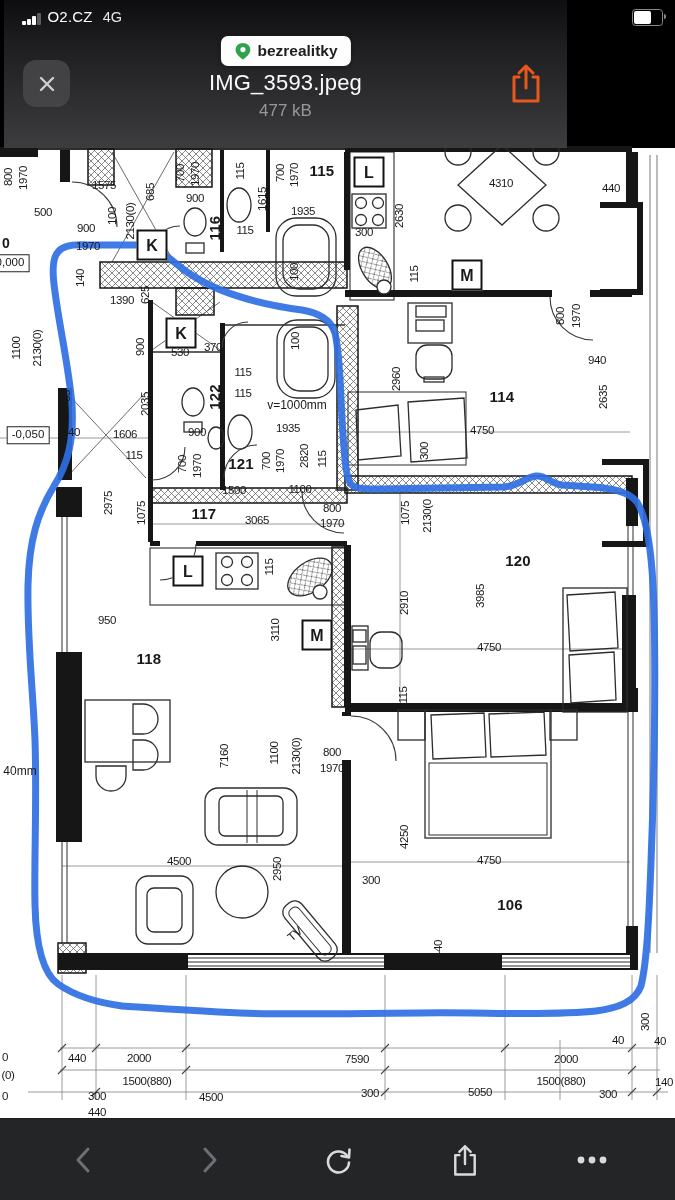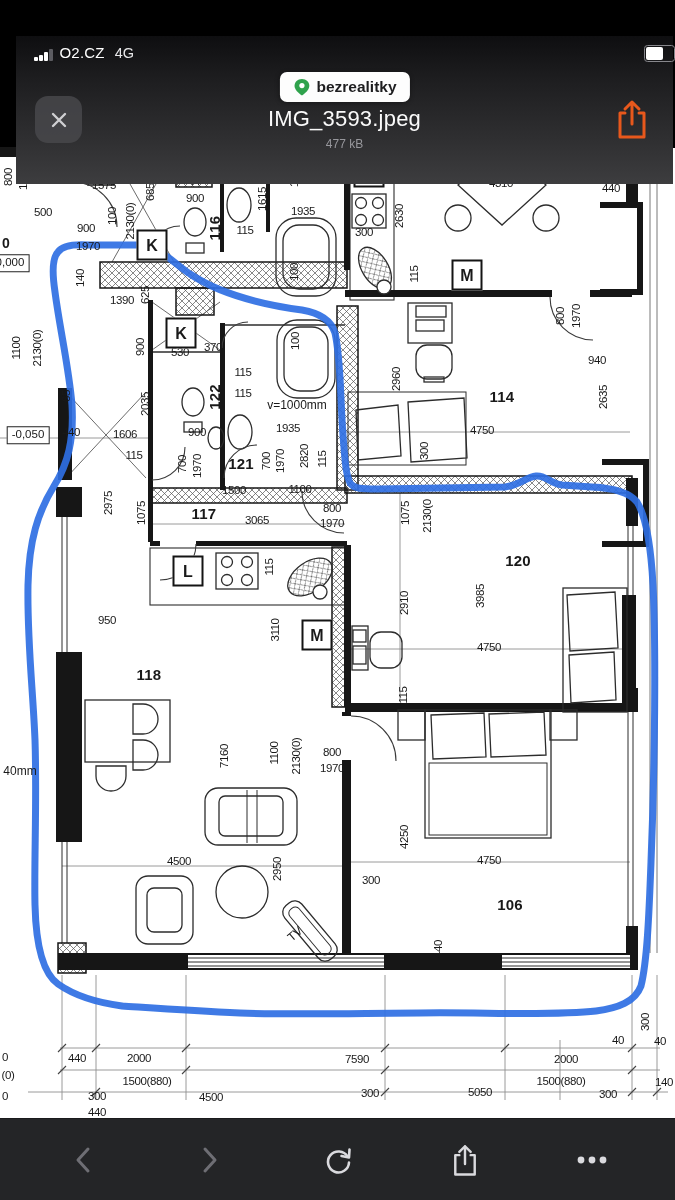--- a/index.html
+++ b/index.html
@@ -1,20 +1,20 @@
 <!DOCTYPE html>
 <html><head>
 <meta charset="utf-8">
 <style>
   html,body{margin:0;padding:0;background:#000;}
   body{width:675px;height:1200px;position:relative;overflow:hidden;
        font-family:"Liberation Sans",sans-serif;-webkit-font-smoothing:antialiased;}
   
-  .header{position:absolute;top:0;left:16px;width:657px;height:148px;
-          background:linear-gradient(180deg,#0e0e10 0%,#1d1d1f 28%,#303032 72%,#3d3d3f 100%);z-index:30;margin-top:36px;}
+  .header{position:absolute;top:0;left:4px;width:563px;height:148px;
+          background:linear-gradient(180deg,#0e0e10 0%,#1d1d1f 28%,#303032 72%,#3d3d3f 100%);z-index:30;}
   .statusbar{position:absolute;top:0;left:0;width:675px;height:34px;display:flex;
              align-items:center;color:#fff;font-size:15px;}
   .sb-left{position:absolute;left:18px;top:8px;display:flex;align-items:flex-end;gap:7px;}
   .sig{display:flex;align-items:flex-end;gap:1.5px;height:12px;}
   .sig i{display:block;width:3.5px;background:#fff;border-radius:1px;}
   .sig i:nth-child(1){height:4px}.sig i:nth-child(2){height:6.5px}
   .sig i:nth-child(3){height:9px}.sig i:nth-child(4){height:12px;background:#5c5c61}
   .carrier{font-size:15px;letter-spacing:.2px;}
   .net{font-size:14.5px;color:#e8e8ea;margin-left:3px;}
   .sb-time{position:absolute;left:0;right:0;top:7px;text-align:center;font-weight:bold;font-size:16.5px;}
@@ -22,21 +22,21 @@
            border-radius:3.5px;padding:1px;}
   .sb-batt::after{content:"";position:absolute;right:-4px;top:4px;width:2.5px;height:5px;
            background:#87878c;border-radius:0 2px 2px 0;}
   .sb-batt i{display:block;height:100%;width:62%;background:#fff;border-radius:2px;}
   .badge{position:absolute;left:50%;top:36px;transform:translateX(-50%);background:#fdfdfd;
          border-radius:7px;height:30px;display:flex;align-items:center;gap:6px;padding:0 13px;
          box-shadow:0 1px 4px rgba(0,0,0,.35);z-index:4;}
   .badge span{font-size:15.5px;font-weight:bold;color:#1e1e20;}
   .title{position:absolute;left:0;right:0;top:70px;text-align:center;color:#fafafa;
          font-size:22px;font-weight:500;letter-spacing:.2px;z-index:2;}
-  .filesize{position:absolute;left:0;right:0;top:101px;text-align:center;color:#97979c;font-size:12px;z-index:2;}
+  .filesize{position:absolute;left:0;right:0;top:101px;text-align:center;color:#97979c;font-size:17px;z-index:2;}
   .closebtn{position:absolute;left:19px;top:60px;width:47px;height:47px;border-radius:13px;
             background:rgba(72,72,75,.85);display:flex;align-items:center;justify-content:center;z-index:5;}
   .sharebtn-top{position:absolute;right:18px;top:58px;width:46px;height:50px;display:flex;
             align-items:center;justify-content:center;z-index:5;}
   
   .plan{position:absolute;top:0;left:0;width:675px;height:1200px;z-index:1;}
   #plan-labels{position:absolute;top:0;left:0;width:675px;height:1200px;z-index:10;pointer-events:none;}
   #plan-labels span{position:absolute;transform:translate(-50%,-50%);color:#191919;
         white-space:nowrap;line-height:1;}
   #plan-labels .dim{font-size:11.5px;letter-spacing:-0.4px;}
@@ -338,21 +338,21 @@
       <span class="dim" style="left: 608px; top: 1095px; transform: translate(-50%, -50%);">300</span>
       <span class="dim" style="left: 664px; top: 1083px; transform: translate(-50%, -50%);">140</span>
       <span class="dim" style="left: 97px; top: 1113px; transform: translate(-50%, -50%);">440</span>
       <span class="dim" style="left: 5px; top: 1058px; transform: translate(-50%, -50%);">0</span>
       <span class="dim" style="left: 8px; top: 1076px; transform: translate(-50%, -50%);">(0)</span>
       <span class="dim" style="left: 5px; top: 1097px; transform: translate(-50%, -50%);">0</span>
       <span class="room" style="left: 502px; top: 396px; transform: translate(-50%, -50%);">114</span>
       <span class="room" style="left: 322px; top: 170px; transform: translate(-50%, -50%);">115</span>
       <span class="room" style="left: 214px; top: 228px; transform: translate(-50%, -50%) rotate(-90deg);">116</span>
       <span class="room" style="left: 204px; top: 513px; transform: translate(-50%, -50%);">117</span>
-      <span class="room" style="left: 149px; top: 658px; transform: translate(-50%, -50%); margin-top: 16px;">118</span>
+      <span class="room" style="left: 149px; top: 658px; transform: translate(-50%, -50%);">118</span>
       <span class="room" style="left: 510px; top: 904px; transform: translate(-50%, -50%);">106</span>
       <span class="room" style="left: 518px; top: 560px; transform: translate(-50%, -50%);">120</span>
       <span class="room" style="left: 241px; top: 463px; transform: translate(-50%, -50%);">121</span>
       <span class="room" style="left: 214px; top: 397px; transform: translate(-50%, -50%) rotate(-90deg);">122</span>
       <span class="zone" style="left: 152px; top: 245px; transform: translate(-50%, -50%);">K</span>
       <span class="zone" style="left: 181px; top: 333px; transform: translate(-50%, -50%);">K</span>
       <span class="zone" style="left: 369px; top: 172px; transform: translate(-50%, -50%);">L</span>
       <span class="zone" style="left: 467px; top: 275px; transform: translate(-50%, -50%);">M</span>
       <span class="zone" style="left: 188px; top: 571px; transform: translate(-50%, -50%);">L</span>
       <span class="zone" style="left: 317px; top: 635px; transform: translate(-50%, -50%);">M</span>

